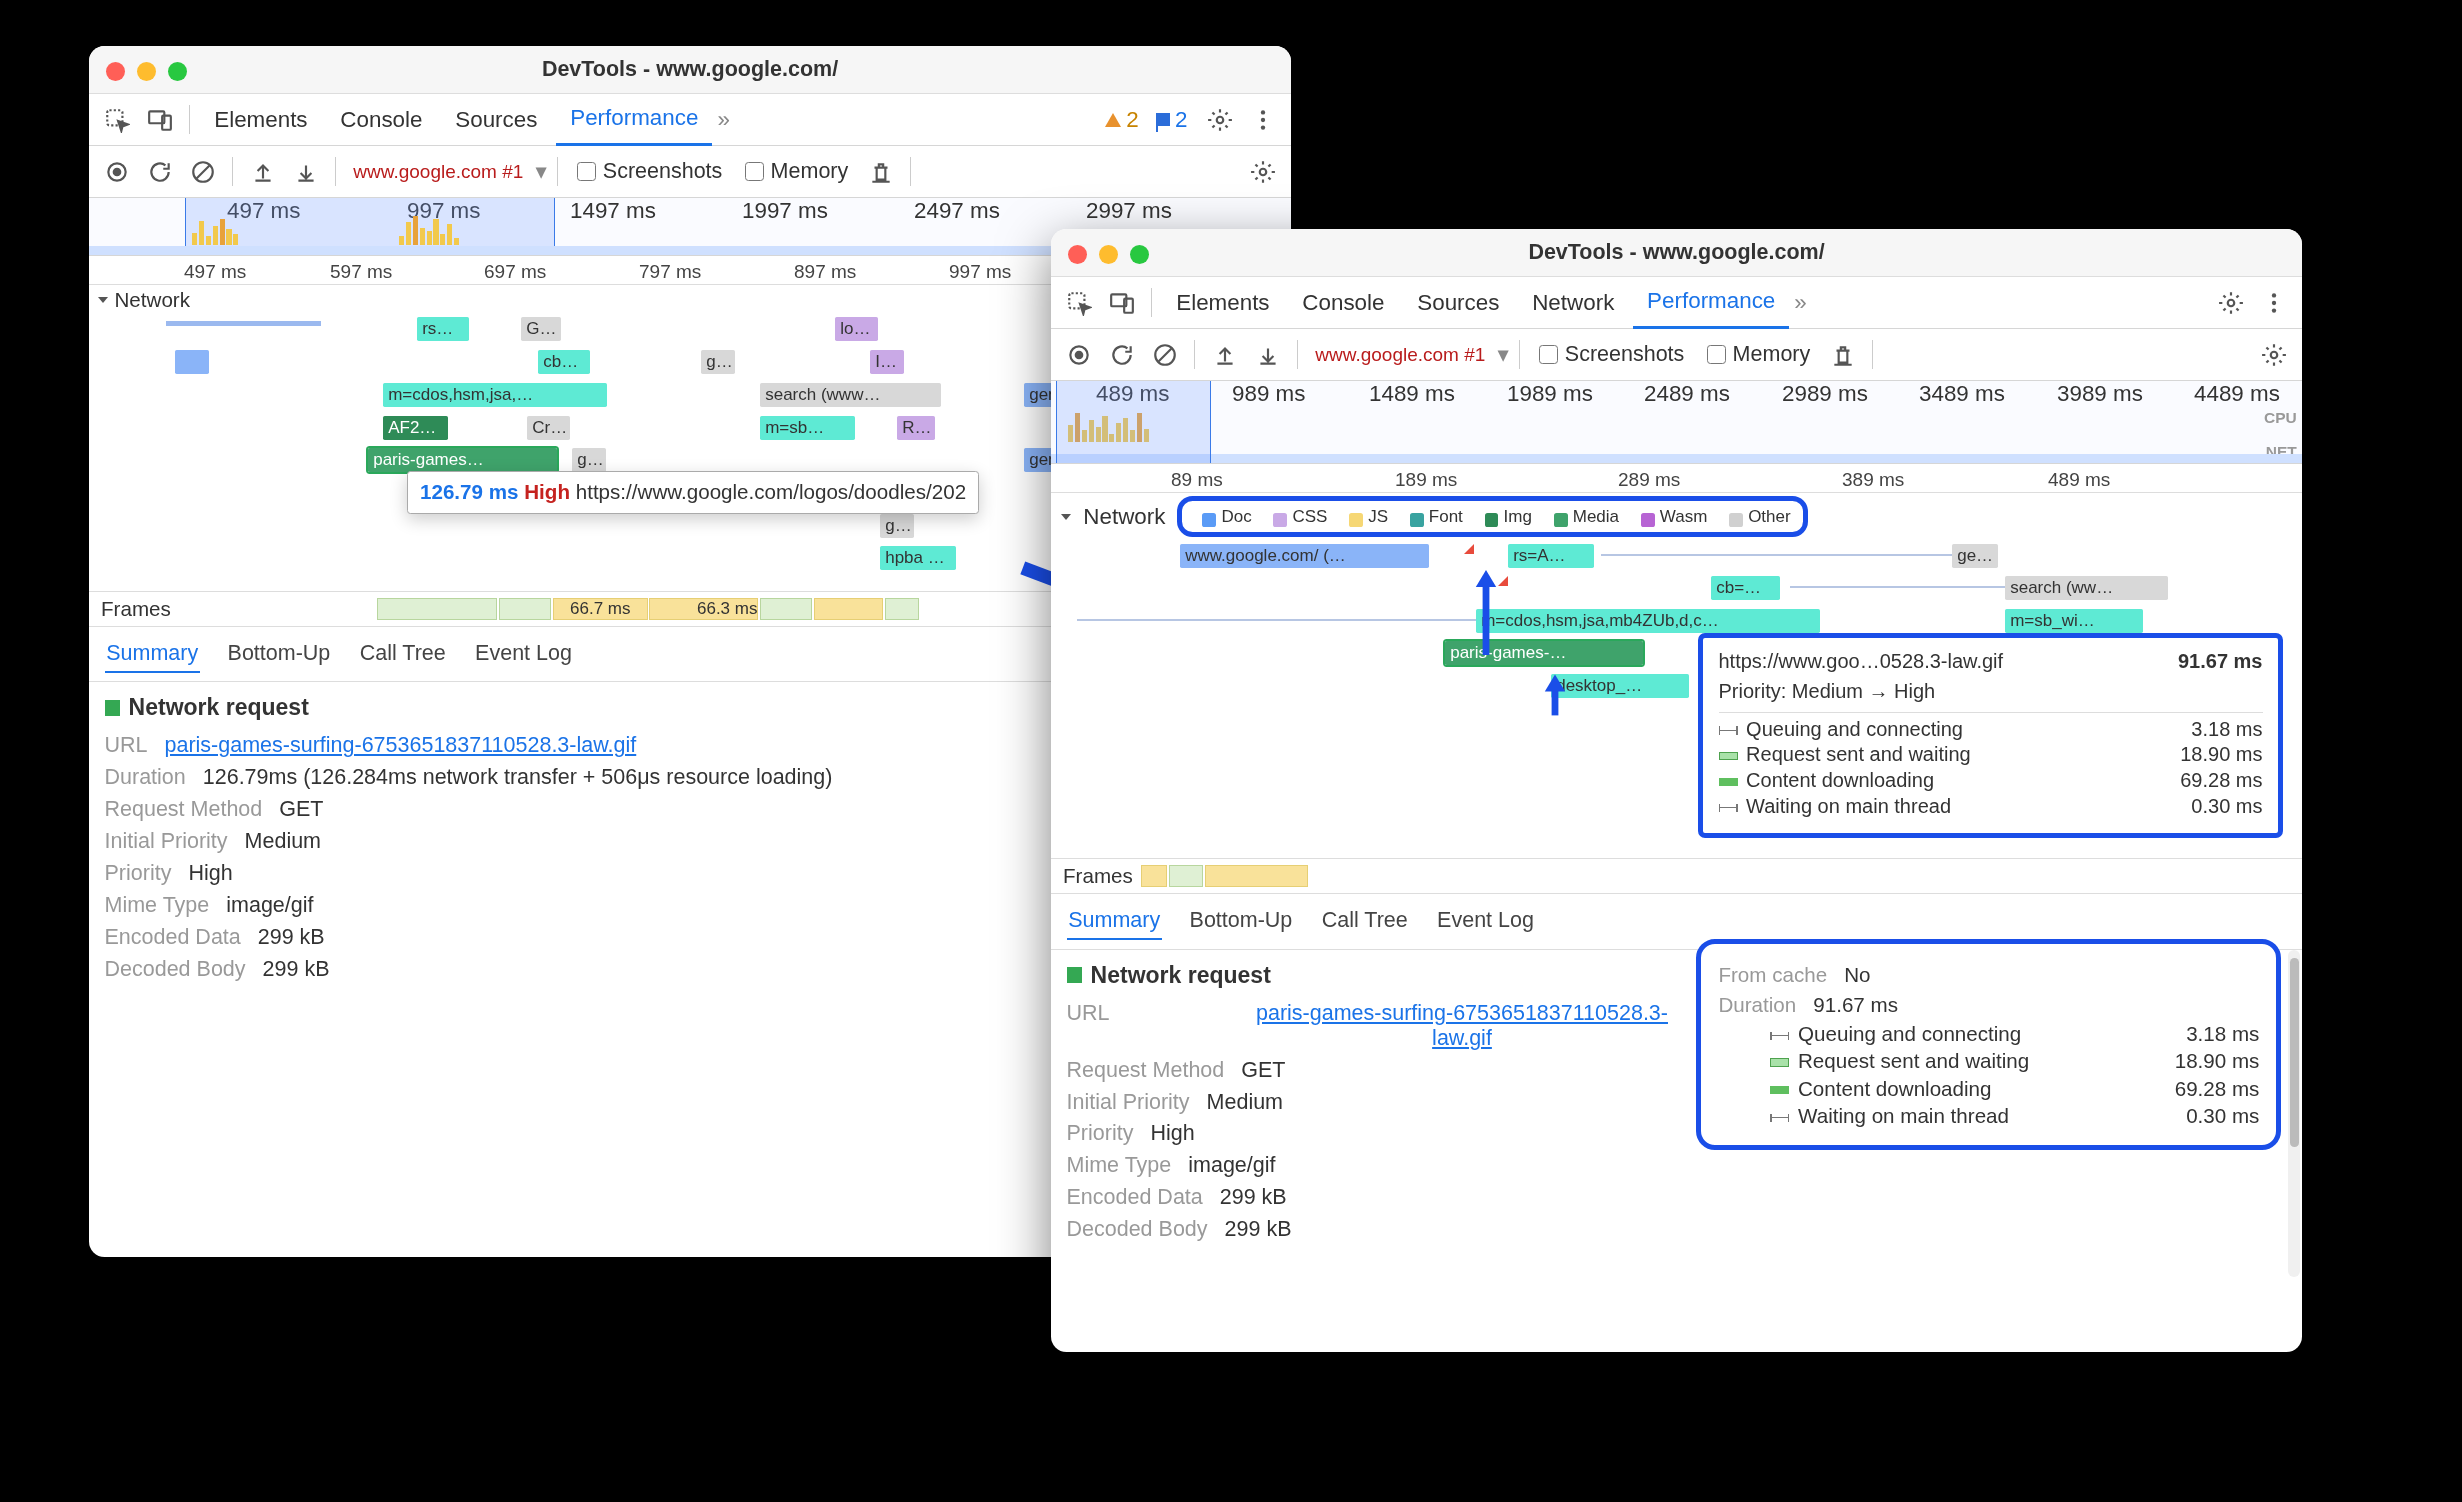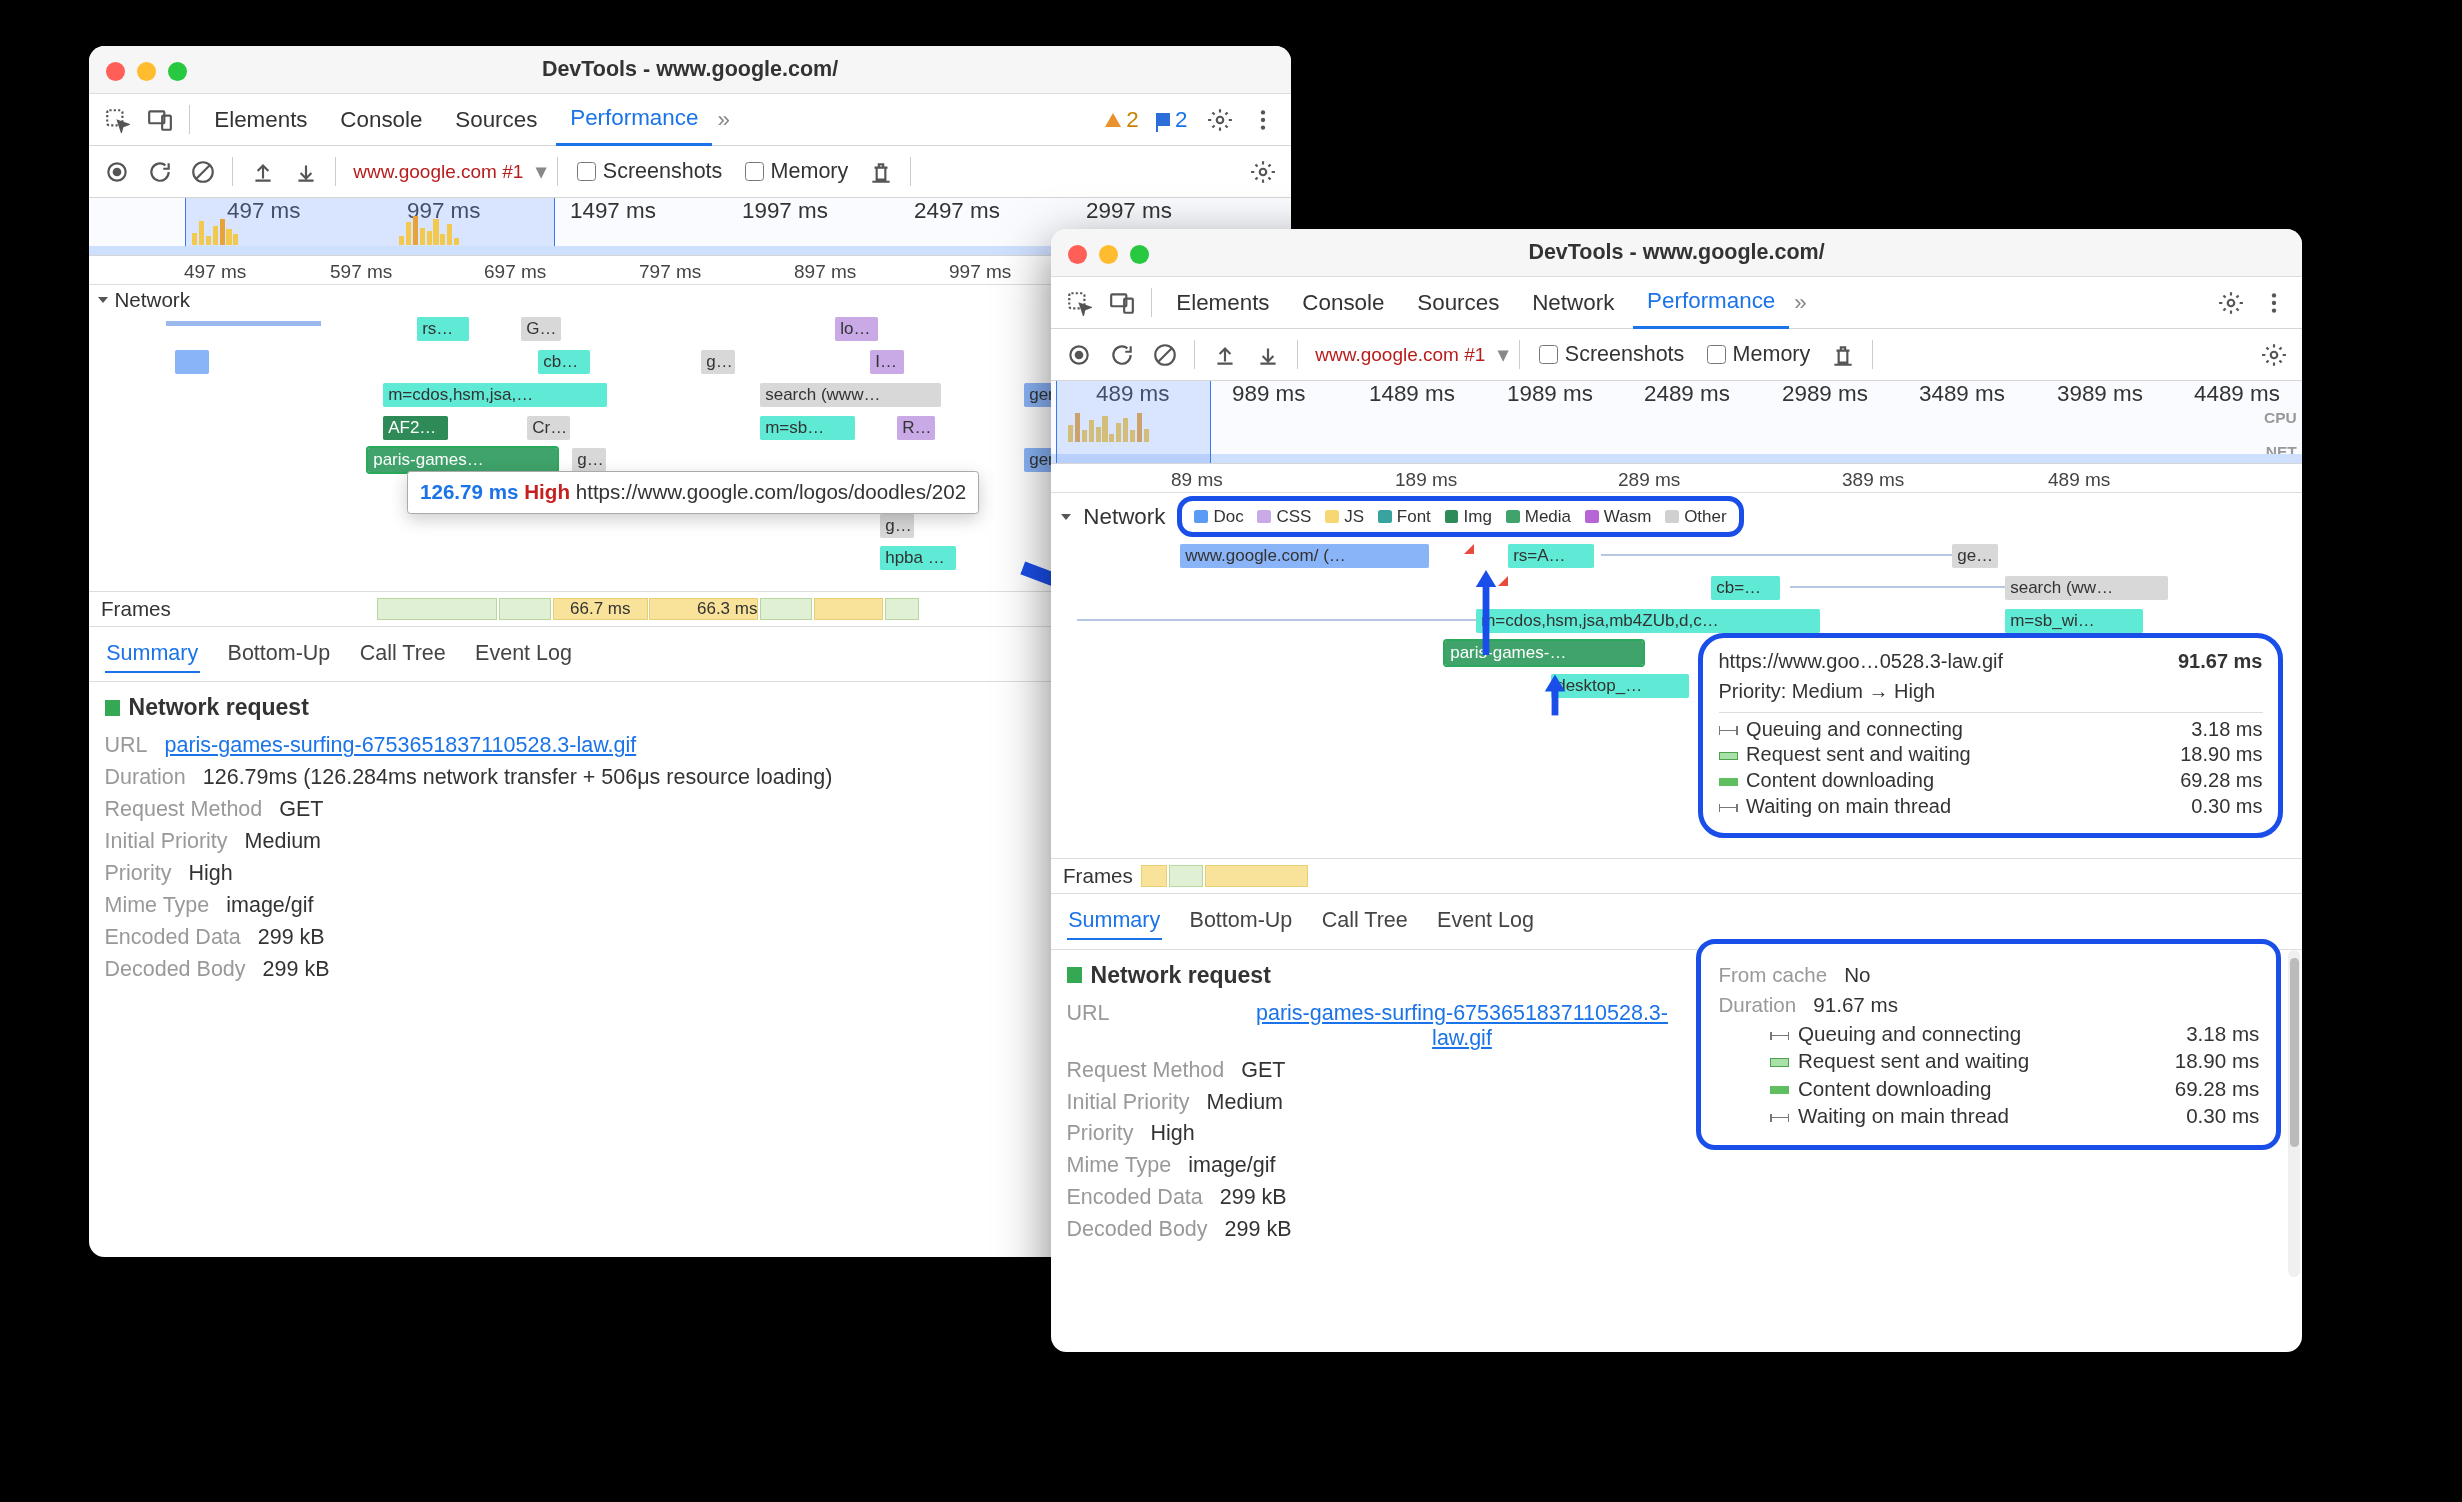--- a/index.html
+++ b/index.html
@@ -76,24 +76,24 @@
   .panel .sq { width:15.5px; height:15.5px; background:#34a853;}
   .kv { display:flex; gap:17px; margin:6.9px 0; align-items:flex-start;}
   .kv .k { color:#999; min-width:0;}
   .kv .v {}
   .link { color:#1a73e8; text-decoration:underline;}
 
   .tooltip1 { position:absolute; left:328px; top:284px; background:#fff; border:0.9px solid #aaa; padding:8.6px 12px; font-size:20.6px; box-shadow:0 5.2px 17px rgba(0,0,0,.2); border-radius:3.4px; white-space:nowrap;}
   .tooltip1 .tm{color:#1a73e8; font-weight:600;} .tooltip1 .pr{color:#c5221f;font-weight:600;}
 
   .legendbox { display:inline-flex; gap:13.8px; align-items:center; border:5.2px solid #1a4ee8; border-radius:15.5px; padding:5.2px 12px; font-size:17px; background:#fff;}
-  .lg { display:flex; align-items:center; gap:5.2px;}
+  .lg { display:flex; align-items:flex-end; gap:5.2px;margin-left:8px;}
   .lsw { width:13.8px; height:13.8px; border-radius:2.6px;}
 
-  .bigtool { position:absolute; background:#fff; border:5.2px solid #1a4ee8; border-radius:26px; padding:12px 15.5px; font-size:20px; right:19px; top:258px; width:585px;margin-left:24px;}
+  .bigtool { position:absolute; background:#fff; border:5.2px solid #1a4ee8; border-radius:7px; padding:12px 15.5px; font-size:20px; right:19px; top:258px; width:585px;margin-left:24px;}
   .bigtool .hdr { display:flex; justify-content:space-between; font-weight:400; margin-bottom:6.9px;}
   .bigtool .pri { margin-bottom:8.6px;}
   .bigtool .trow { display:flex; align-items:center; justify-content:space-between; margin:3.4px 0; height:22.4px;}
   .seg { width:19px; height:8.6px; display:inline-block; margin-right:8.6px; vertical-align:middle;} .seg.b{background:#a9e2a9;border:1.7px solid #4ea24e;}
   .seg.c{background:#5fbf5f;} .seg.d{border-top:1.7px solid #777; height:0; position:relative; top:0;}
   .seg.d:before,.seg.d:after{content:"";position:absolute;width:1.7px;height:8.6px;background:#777;top:-4.3px;}
   .seg.d:before{left:0;} .seg.d:after{right:0;}
 
   .durbox { position:absolute; background:#fff; border:5.2px solid #1a4ee8; border-radius:19px; padding:13.8px 17px; font-size:20.6px; right:20.6px; bottom:64px; width:585px;}
   .durbox .kv{margin:5.2px 0;}

